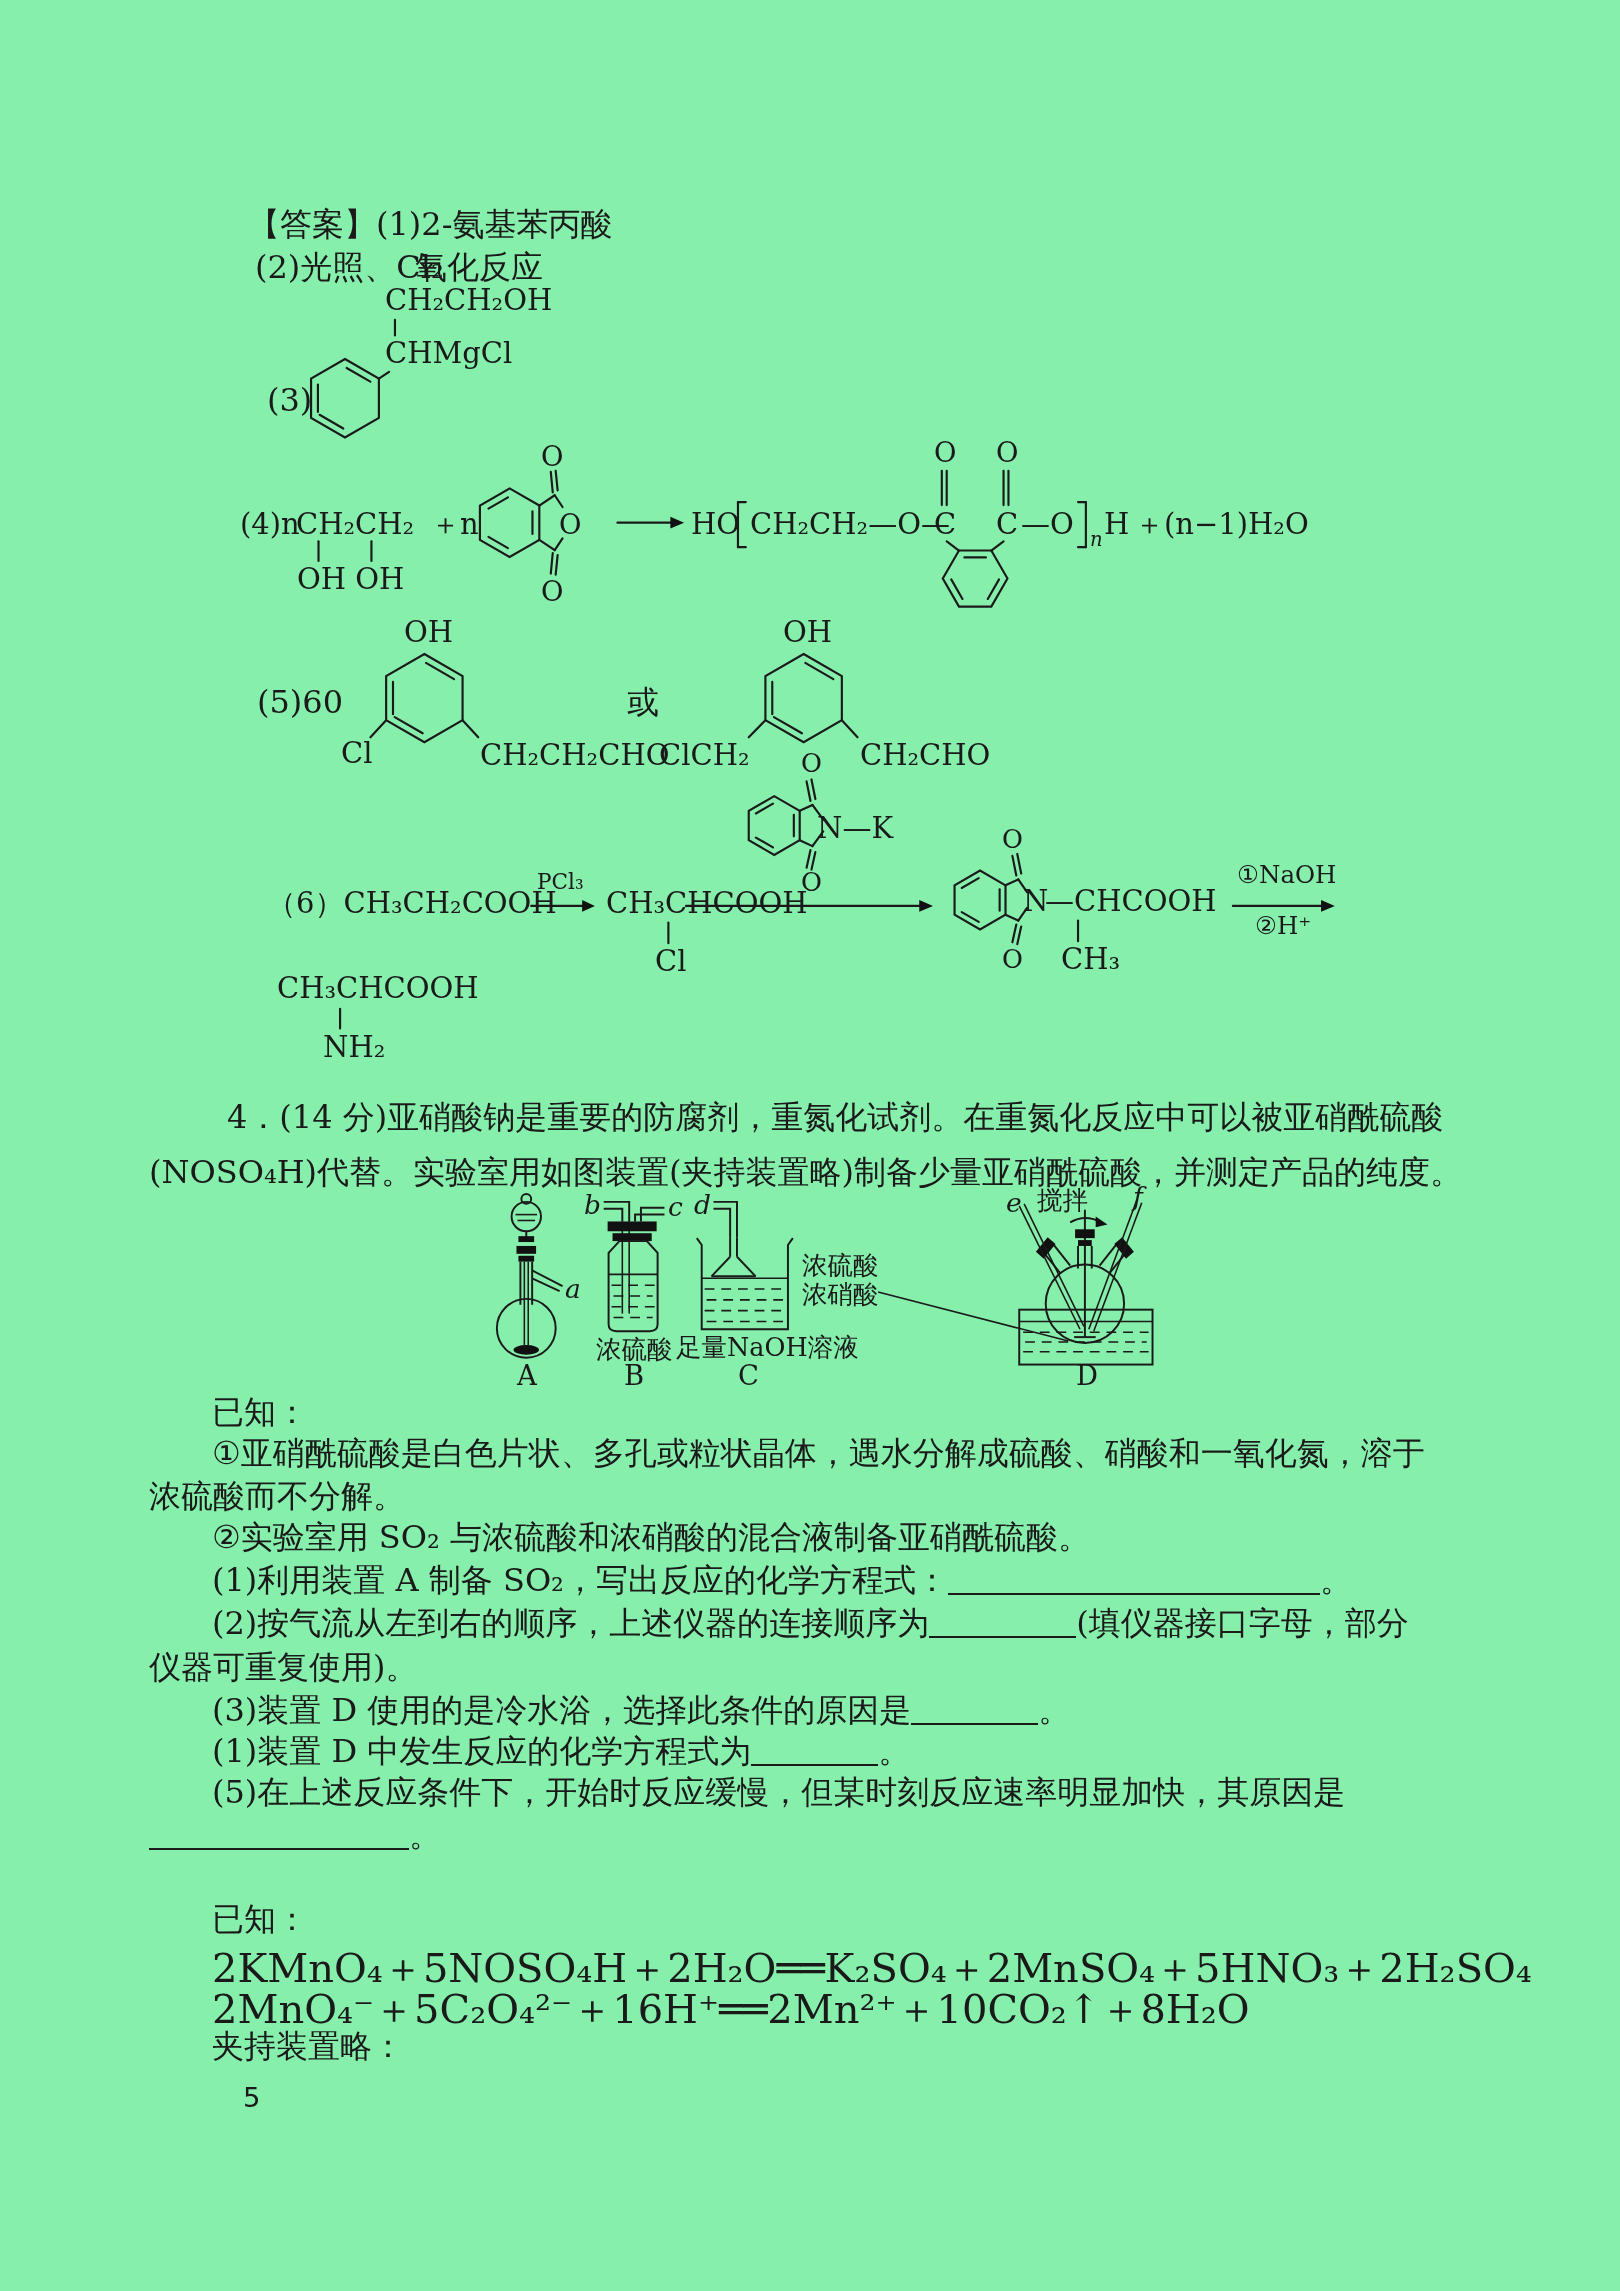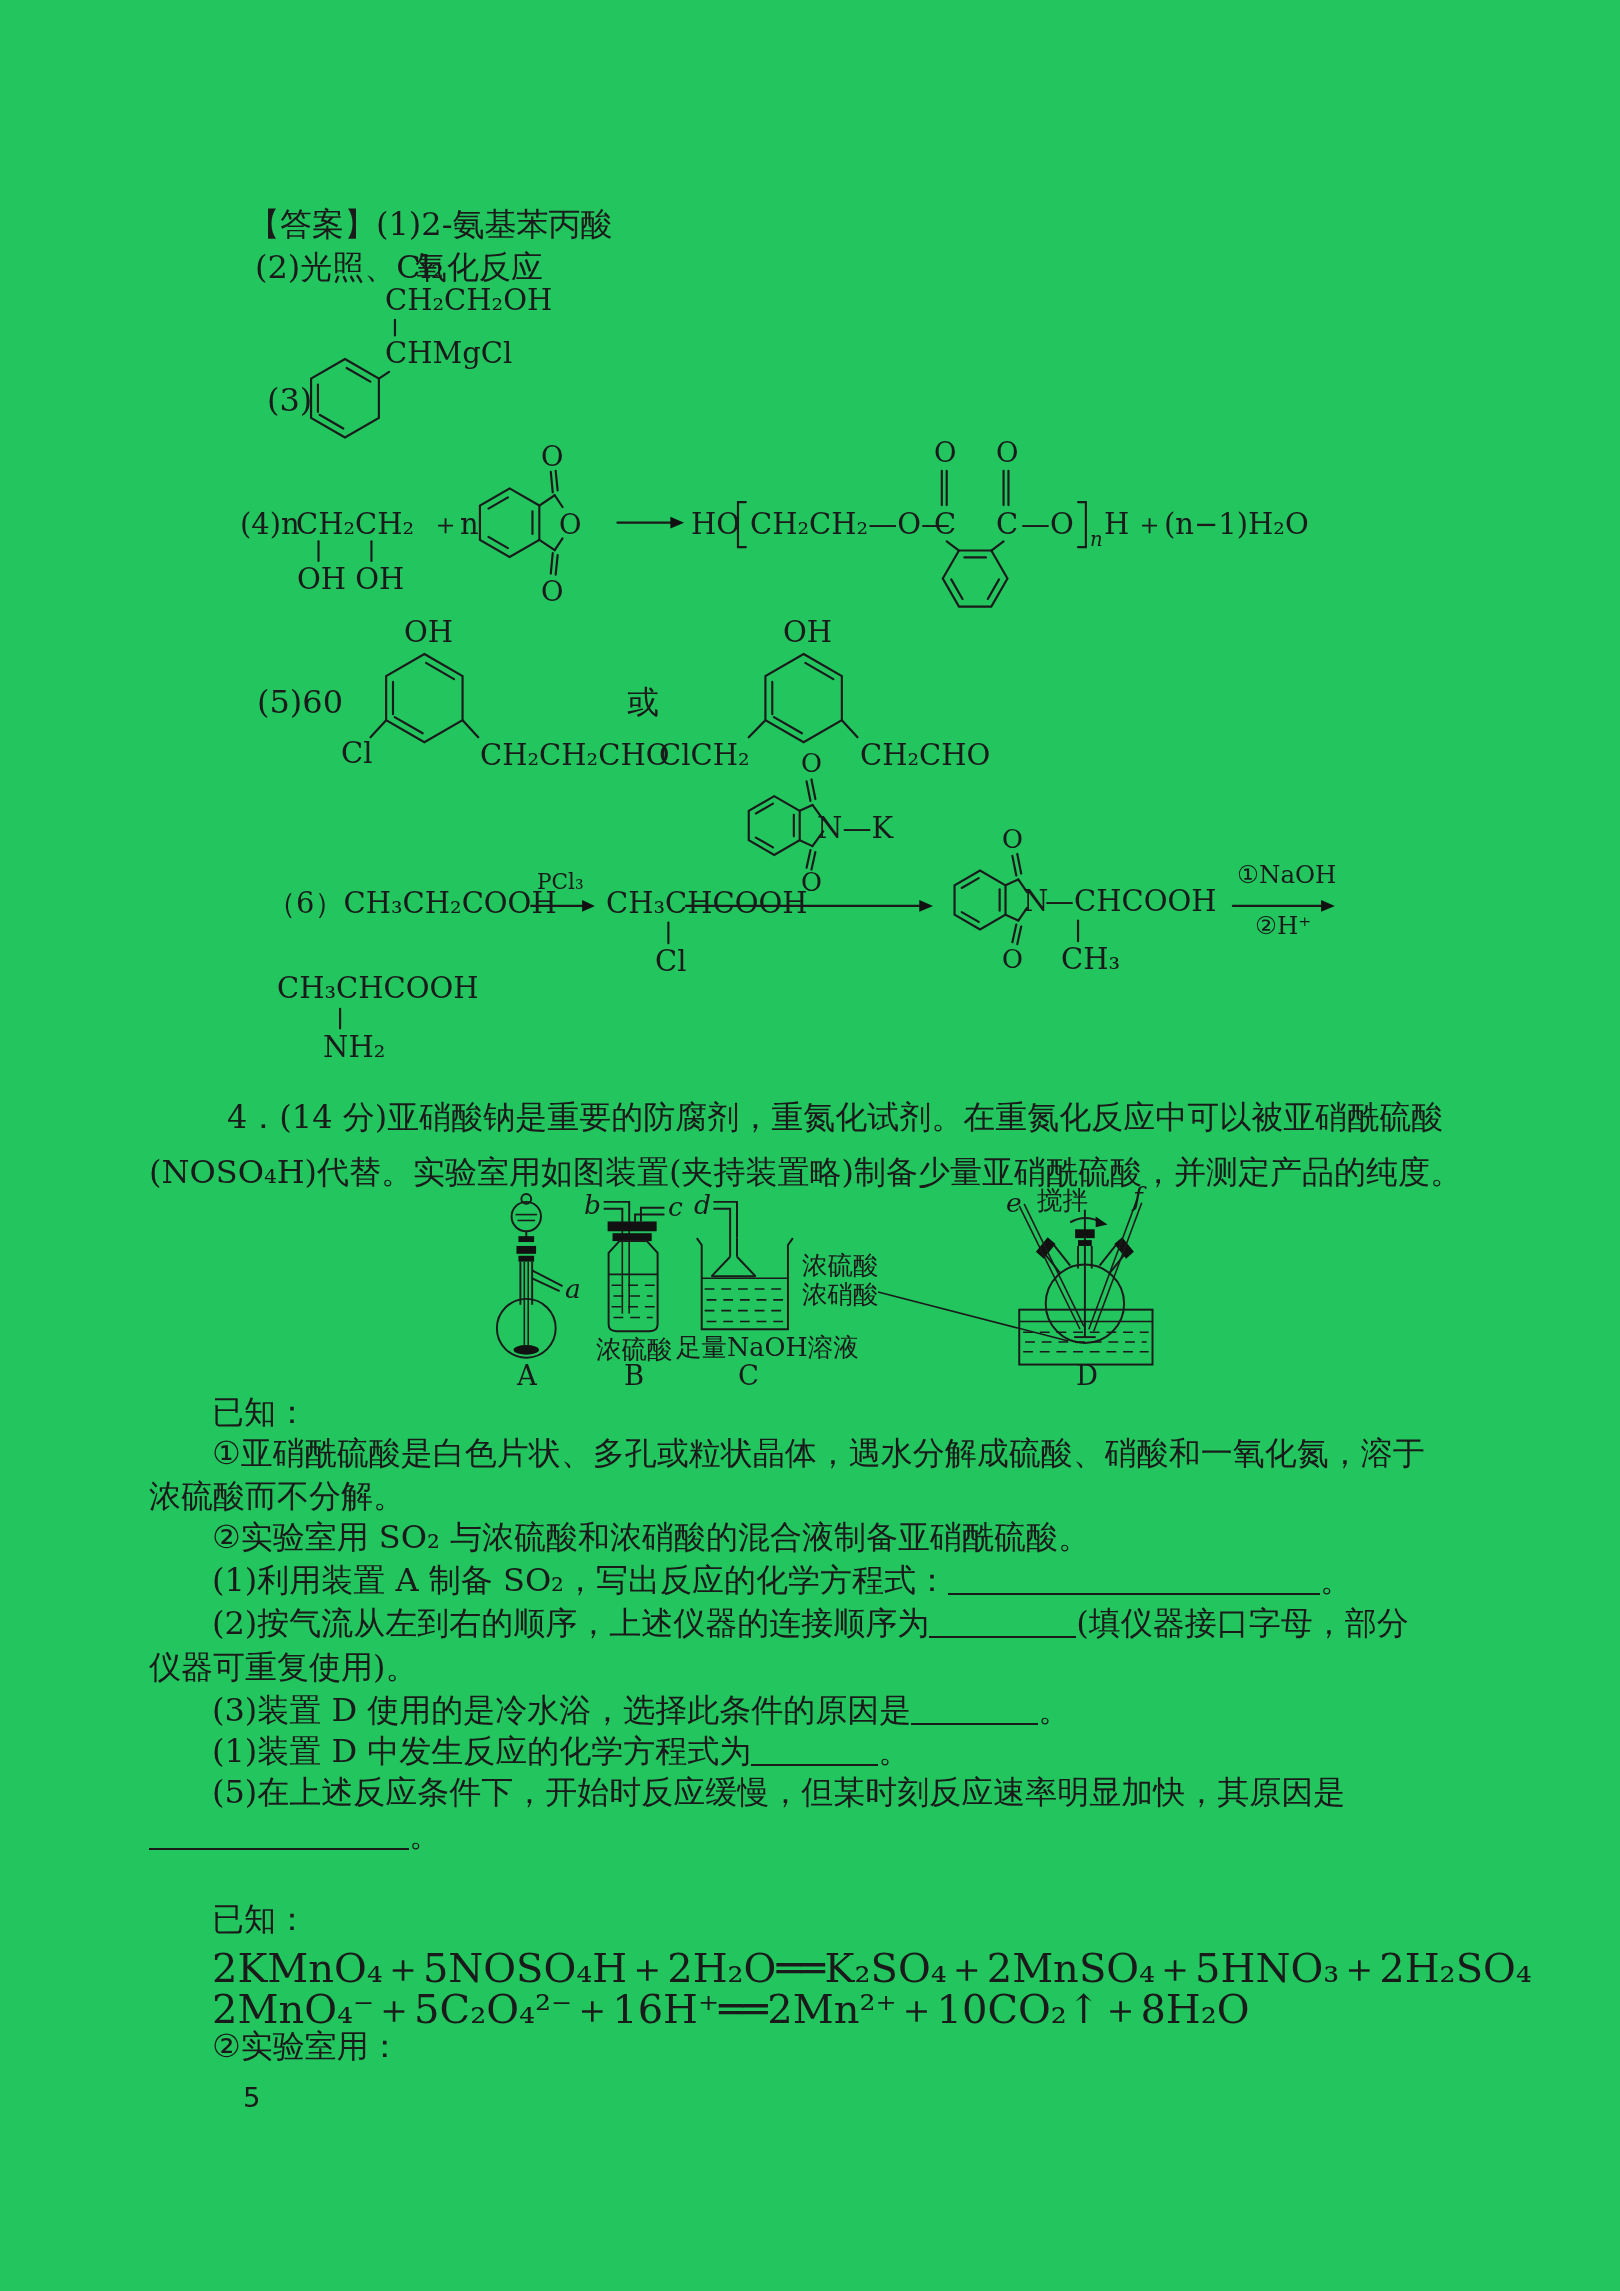--- a/index.html
+++ b/index.html
@@ -1,16 +1,16 @@
 <!DOCTYPE html>
 <html><head>
 <meta charset="utf-8">
 <style>
   html,body{margin:0;padding:0;background:#888;}
-  .page{position:relative;width:1620px;height:2292px;background:#22c55e;overflow:hidden;
+  .page{position:relative;width:1620px;height:2292px;background:#86efac;overflow:hidden;
         font-family:"DejaVu Serif","DejaVu Sans",serif;color:#1a1a1a;}
   .t{position:absolute;white-space:nowrap;line-height:1.15;color:#1a1a1a;
      font-family:"DejaVu Serif","DejaVu Sans",serif;}
   .f33{font-size:32px;} .f31{font-size:40px;} .f30{font-size:29px;} .f28{font-size:27.4px;}
   .f27{font-size:26.5px;} .f26{font-size:25.5px;} .f25{font-size:24.5px;} .f22{font-size:21.6px;}
   .f20{font-size:19.6px;} .it{font-style:italic;}
   .blank{display:inline-block;border-bottom:2.5px solid #1a1a1a;height:25.5px;vertical-align:-3.9px;}
   svg.overlay{position:absolute;left:0;top:0;pointer-events:none;}
   svg .bond{stroke:#1a1a1a;stroke-width:2.2;fill:none;stroke-linecap:round;}
   svg .thin{stroke:#1a1a1a;stroke-width:1.6;fill:none;}
@@ -312,17 +312,17 @@
   <span class="t f33" style="left:212px;top:1692px"><span>(3)装置 D 使用的是冷水浴，选择此条件的原因是</span><span class="blank" style="width:127px"></span><span>。</span></span>
 
   <span class="t f33" style="left:212px;top:1733px"><span>(1)装置 D 中发生反应的化学方程式为</span><span class="blank" style="width:127px"></span><span>。</span></span>
 
   <span class="t f33" style="left:212px;top:1774px">(5)在上述反应条件下，开始时反应缓慢，但某时刻反应速率明显加快，其原因是</span>
   <span class="t f33" style="left:149px;top:1817px"><span class="blank" style="width:260px"></span><span>。</span></span>
 
   <span class="t f33" style="left:212px;top:1901px">已知：</span>
   <span class="t f31" style="left:212px;top:1945px">2KMnO₄＋5NOSO₄H＋2H₂O══K₂SO₄＋2MnSO₄＋5HNO₃＋2H₂SO₄</span>
   <span class="t f31" style="left:212px;top:1986px">2MnO₄⁻＋5C₂O₄²⁻＋16H⁺══2Mn²⁺＋10CO₂↑＋8H₂O</span>
-  <span class="t f33" style="left:212px;top:2028px">②实验室用：</span>
+  <span class="t f33" style="left:212px;top:2028px">夹持装置略：</span>
 
   <span class="t f28" style="left:243px;top:2082px;font-family:'DejaVu Sans','Liberation Sans',sans-serif">5</span>
 </div>
 
 
 </body></html>

